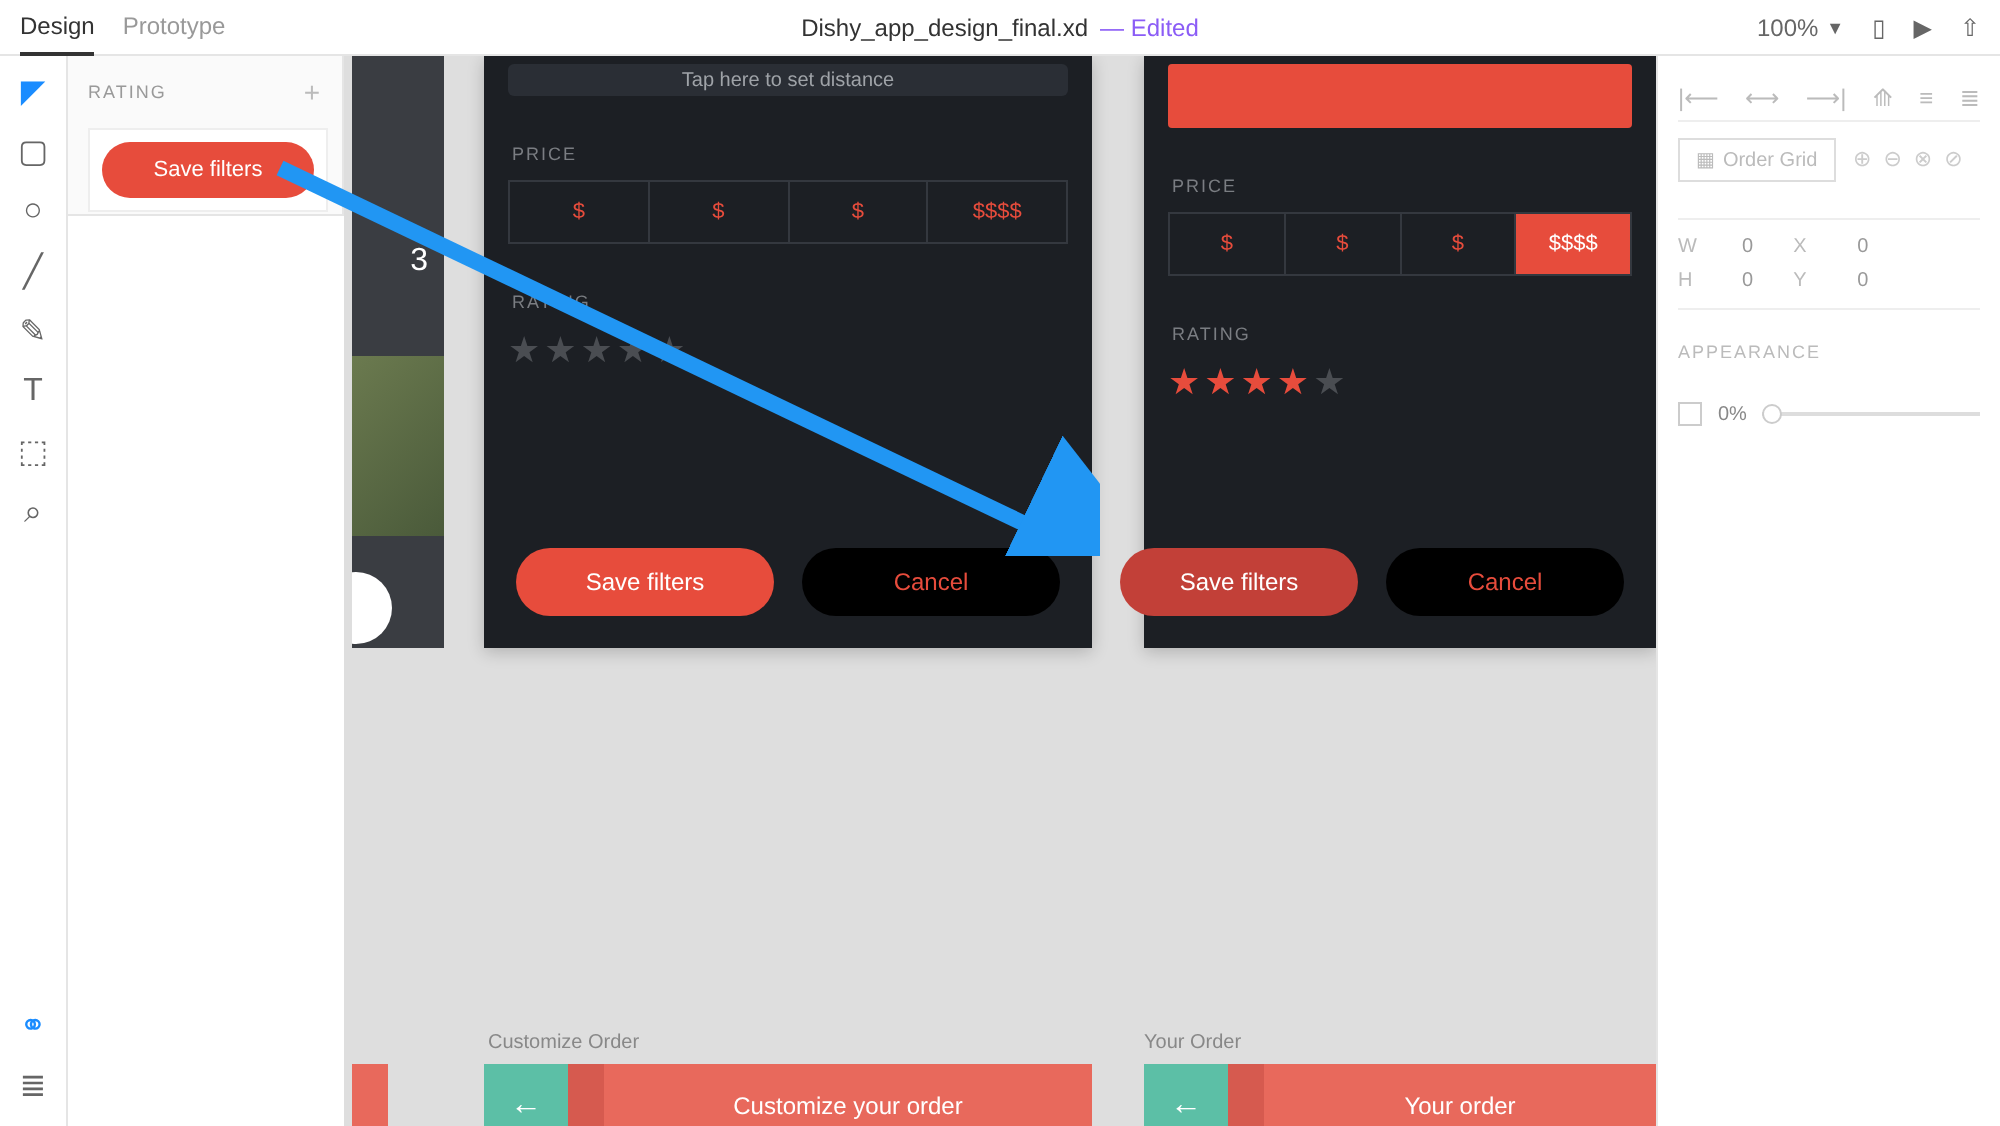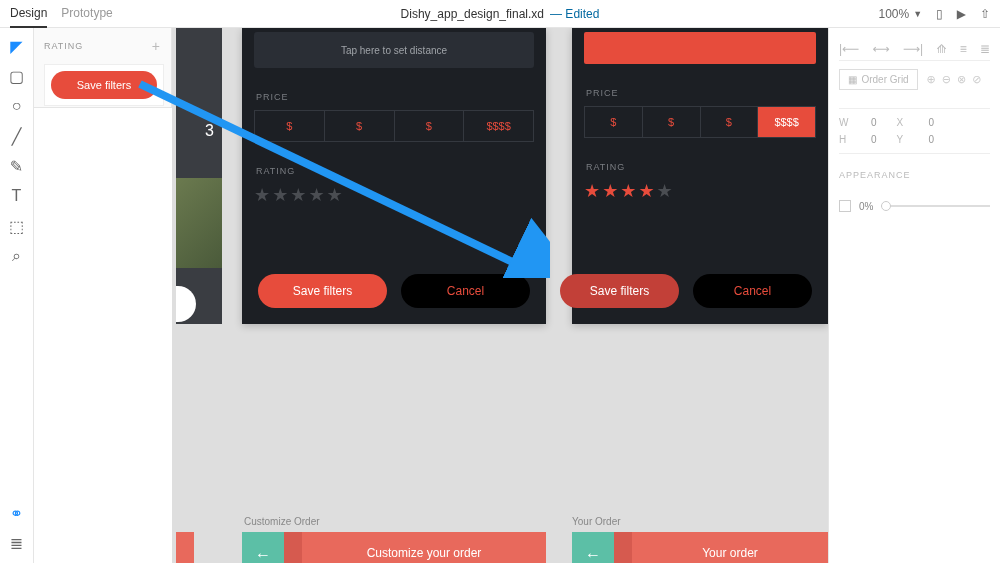--- a/index.html
+++ b/index.html
@@ -3,21 +3,21 @@
 <meta charset="utf-8">
 <style>
 *{margin:0;padding:0;box-sizing:border-box;font-family:-apple-system,BlinkMacSystemFont,"Segoe UI",Helvetica,Arial,sans-serif}
 body{width:1000px;height:563px;background:#fff;overflow:hidden;position:relative}
 .topbar{height:28px;border-bottom:1px solid #e5e5e5;display:flex;align-items:center;padding:0 10px;font-size:12px;color:#666}
 .tabs{display:flex;gap:14px}
 .tab{padding:6px 0;color:#999;cursor:pointer}
 .tab.active{color:#333;border-bottom:2px solid #333}
 .title-area{position:absolute;left:50%;transform:translateX(-50%);display:flex;gap:6px;align-items:center}
 .title-area .fname{color:#333;font-weight:400}
-.title-area .edited{color:#0369a1}
+.title-area .edited{color:#8b5cf6}
 .top-right{margin-left:auto;display:flex;gap:14px;color:#666}
 .zoom-wrap{display:flex;align-items:center;gap:4px}
 .chev-down{font-size:9px}
 .left-tools{position:absolute;left:0;top:28px;width:34px;height:calc(100% - 28px);border-right:1px solid #e5e5e5;display:flex;flex-direction:column;align-items:center;padding-top:10px;gap:14px;background:#fff}
 .tool{width:16px;height:16px;display:flex;align-items:center;justify-content:center;color:#666;cursor:pointer}
 .tool.active{color:#1a8cff}
 .left-tools .bottom{margin-top:auto;margin-bottom:12px;display:flex;flex-direction:column;gap:14px;align-items:center}
 .sym-panel{position:absolute;left:34px;top:28px;width:138px;height:80px;background:#fafafa;border-right:1px solid #e5e5e5;border-bottom:1px solid #e5e5e5;padding:10px}
 .sym-head{display:flex;justify-content:space-between;align-items:center;font-size:9px;letter-spacing:1px;color:#999;margin-bottom:10px}
 .sym-head .plus{color:#bbb;font-size:14px}
@@ -26,21 +26,21 @@
 .pill-white{background:#000000;color:#e74c3c;border-radius:18px;display:flex;align-items:center;justify-content:center;font-size:12px}
 .sym-card .pill-btn{width:106px;height:28px}
 .canvas{position:absolute;left:172px;top:28px;right:172px;bottom:0;background:#dedede;overflow:hidden}
 .artboard{position:absolute;background:#1c1f24;box-shadow:0 2px 8px rgba(0,0,0,0.2)}
 .ab1{left:70px;top:0;width:304px;height:296px}
 .ab2{left:400px;top:0;width:256px;height:296px}
 .sliver{position:absolute;left:4px;top:0;width:46px;height:296px;background:#3a3d42;overflow:hidden}
 .sliver .num{color:#fff;font-size:16px;position:absolute;right:8px;top:94px}
 .sliver .img{position:absolute;left:0;top:150px;width:46px;height:90px;background:linear-gradient(135deg,#6b7a4f,#4a5a3a)}
 .sliver .circ{position:absolute;left:-16px;top:258px;width:36px;height:36px;border-radius:50%;background:#fff}
-.dist-box{margin:0 12px;background:#2a2e35;border-radius:3px;height:36px;display:flex;align-items:center;justify-content:center;color:#9fa3a8;font-size:10px}
+.dist-box{margin:0 12px;background:#2a2e35;border-radius:3px;height:16px;display:flex;align-items:center;justify-content:center;color:#9fa3a8;font-size:10px}
 .sect-label{font-size:9px;color:#7a7d82;letter-spacing:1px;margin:24px 14px 8px}
 .price-row{display:flex;margin:0 12px;border:1px solid #34383f}
 .price-cell{flex:1;height:30px;display:flex;align-items:center;justify-content:center;color:#e74c3c;font-size:11px;border-right:1px solid #34383f}
 .price-cell:last-child{border-right:none}
 .price-cell.active{background:#e74c3c;color:#fff}
 .stars{display:flex;gap:2px;margin:6px 12px}
 .star{font-size:18px;color:#4a4d52}
 .star.on{color:#e74c3c}
 .btn-row{position:absolute;bottom:16px;left:0;right:0;display:flex;gap:14px;padding:0 16px}
 .btn-row .pill-btn,.btn-row .pill-white{flex:1;height:34px;font-size:12px}

